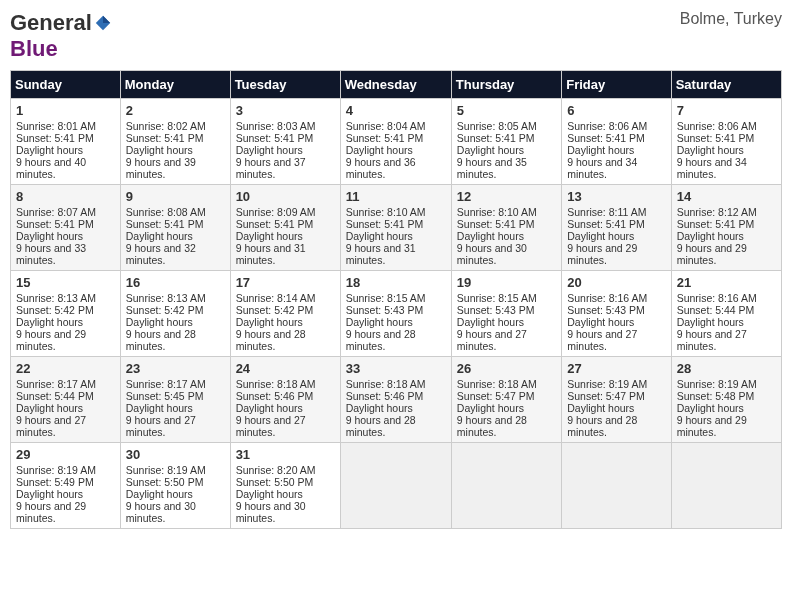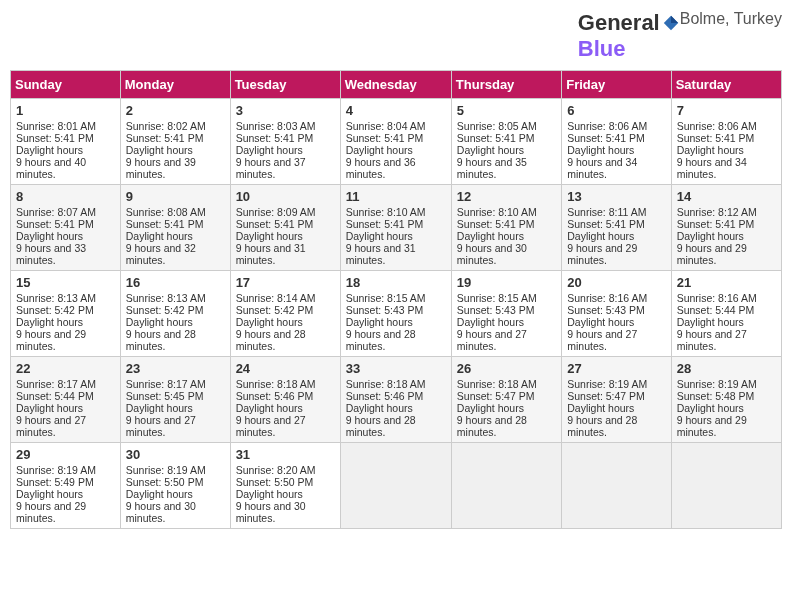--- a/index.html
+++ b/index.html
@@ -5,21 +5,21 @@
     * { box-sizing: border-box; margin: 0; padding: 0; }
     body {
       font-family: Arial, sans-serif;
       background: #fff;
       width: 792px;
       min-height: 612px;
       padding: 10px;
     }
     .header {
       display: flex;
-      justify-content: flex-end;
+      justify-content: space-between;
       align-items: flex-start;
       margin-bottom: 8px;
     }
     .logo {
       display: flex;
       flex-direction: column;
       align-items: flex-start;
     }
     .logo-text {
       display: flex;
@@ -45,21 +45,21 @@
     }
     .location {
       font-size: 16px;
       color: #555;
     }
     .calendar {
       width: 100%;
       border-collapse: collapse;
     }
     .calendar th {
-      background-color: #be185d;
+      background-color: #0f172a;
       color: white;
       font-weight: bold;
       font-size: 13px;
       padding: 6px 4px;
       text-align: left;
       border: 1px solid #ccc;
     }
     .calendar td {
       vertical-align: top;
       border: 1px solid #ccc;
@@ -88,21 +88,21 @@
 
 <div class="header">
   <div class="logo">
     <div class="logo-text">
       <span class="logo-general">General</span>
       <svg class="logo-icon" viewBox="0 0 20 20">
         <path d="M10 2 L18 10 L10 18 L2 10 Z" fill="#2e6db4"></path>
         <path d="M10 2 L18 10 L10 10 Z" fill="#1a4a8a"></path>
       </svg>
     </div>
-    <span class="logo-blue" style="color:#8b5cf6;font-size:22px;font-weight:bold;">Blue</span>
+    <span class="logo-blue" style="color:#701a75;font-size:22px;font-weight:bold;">Blue</span>
   </div>
   <div class="title-block">
     <div class="location">Bolme, Turkey</div>
   </div>
 </div>
 
 <table class="calendar">
   <thead>
     <tr id="weekday-header">
         <th>Sunday</th>

